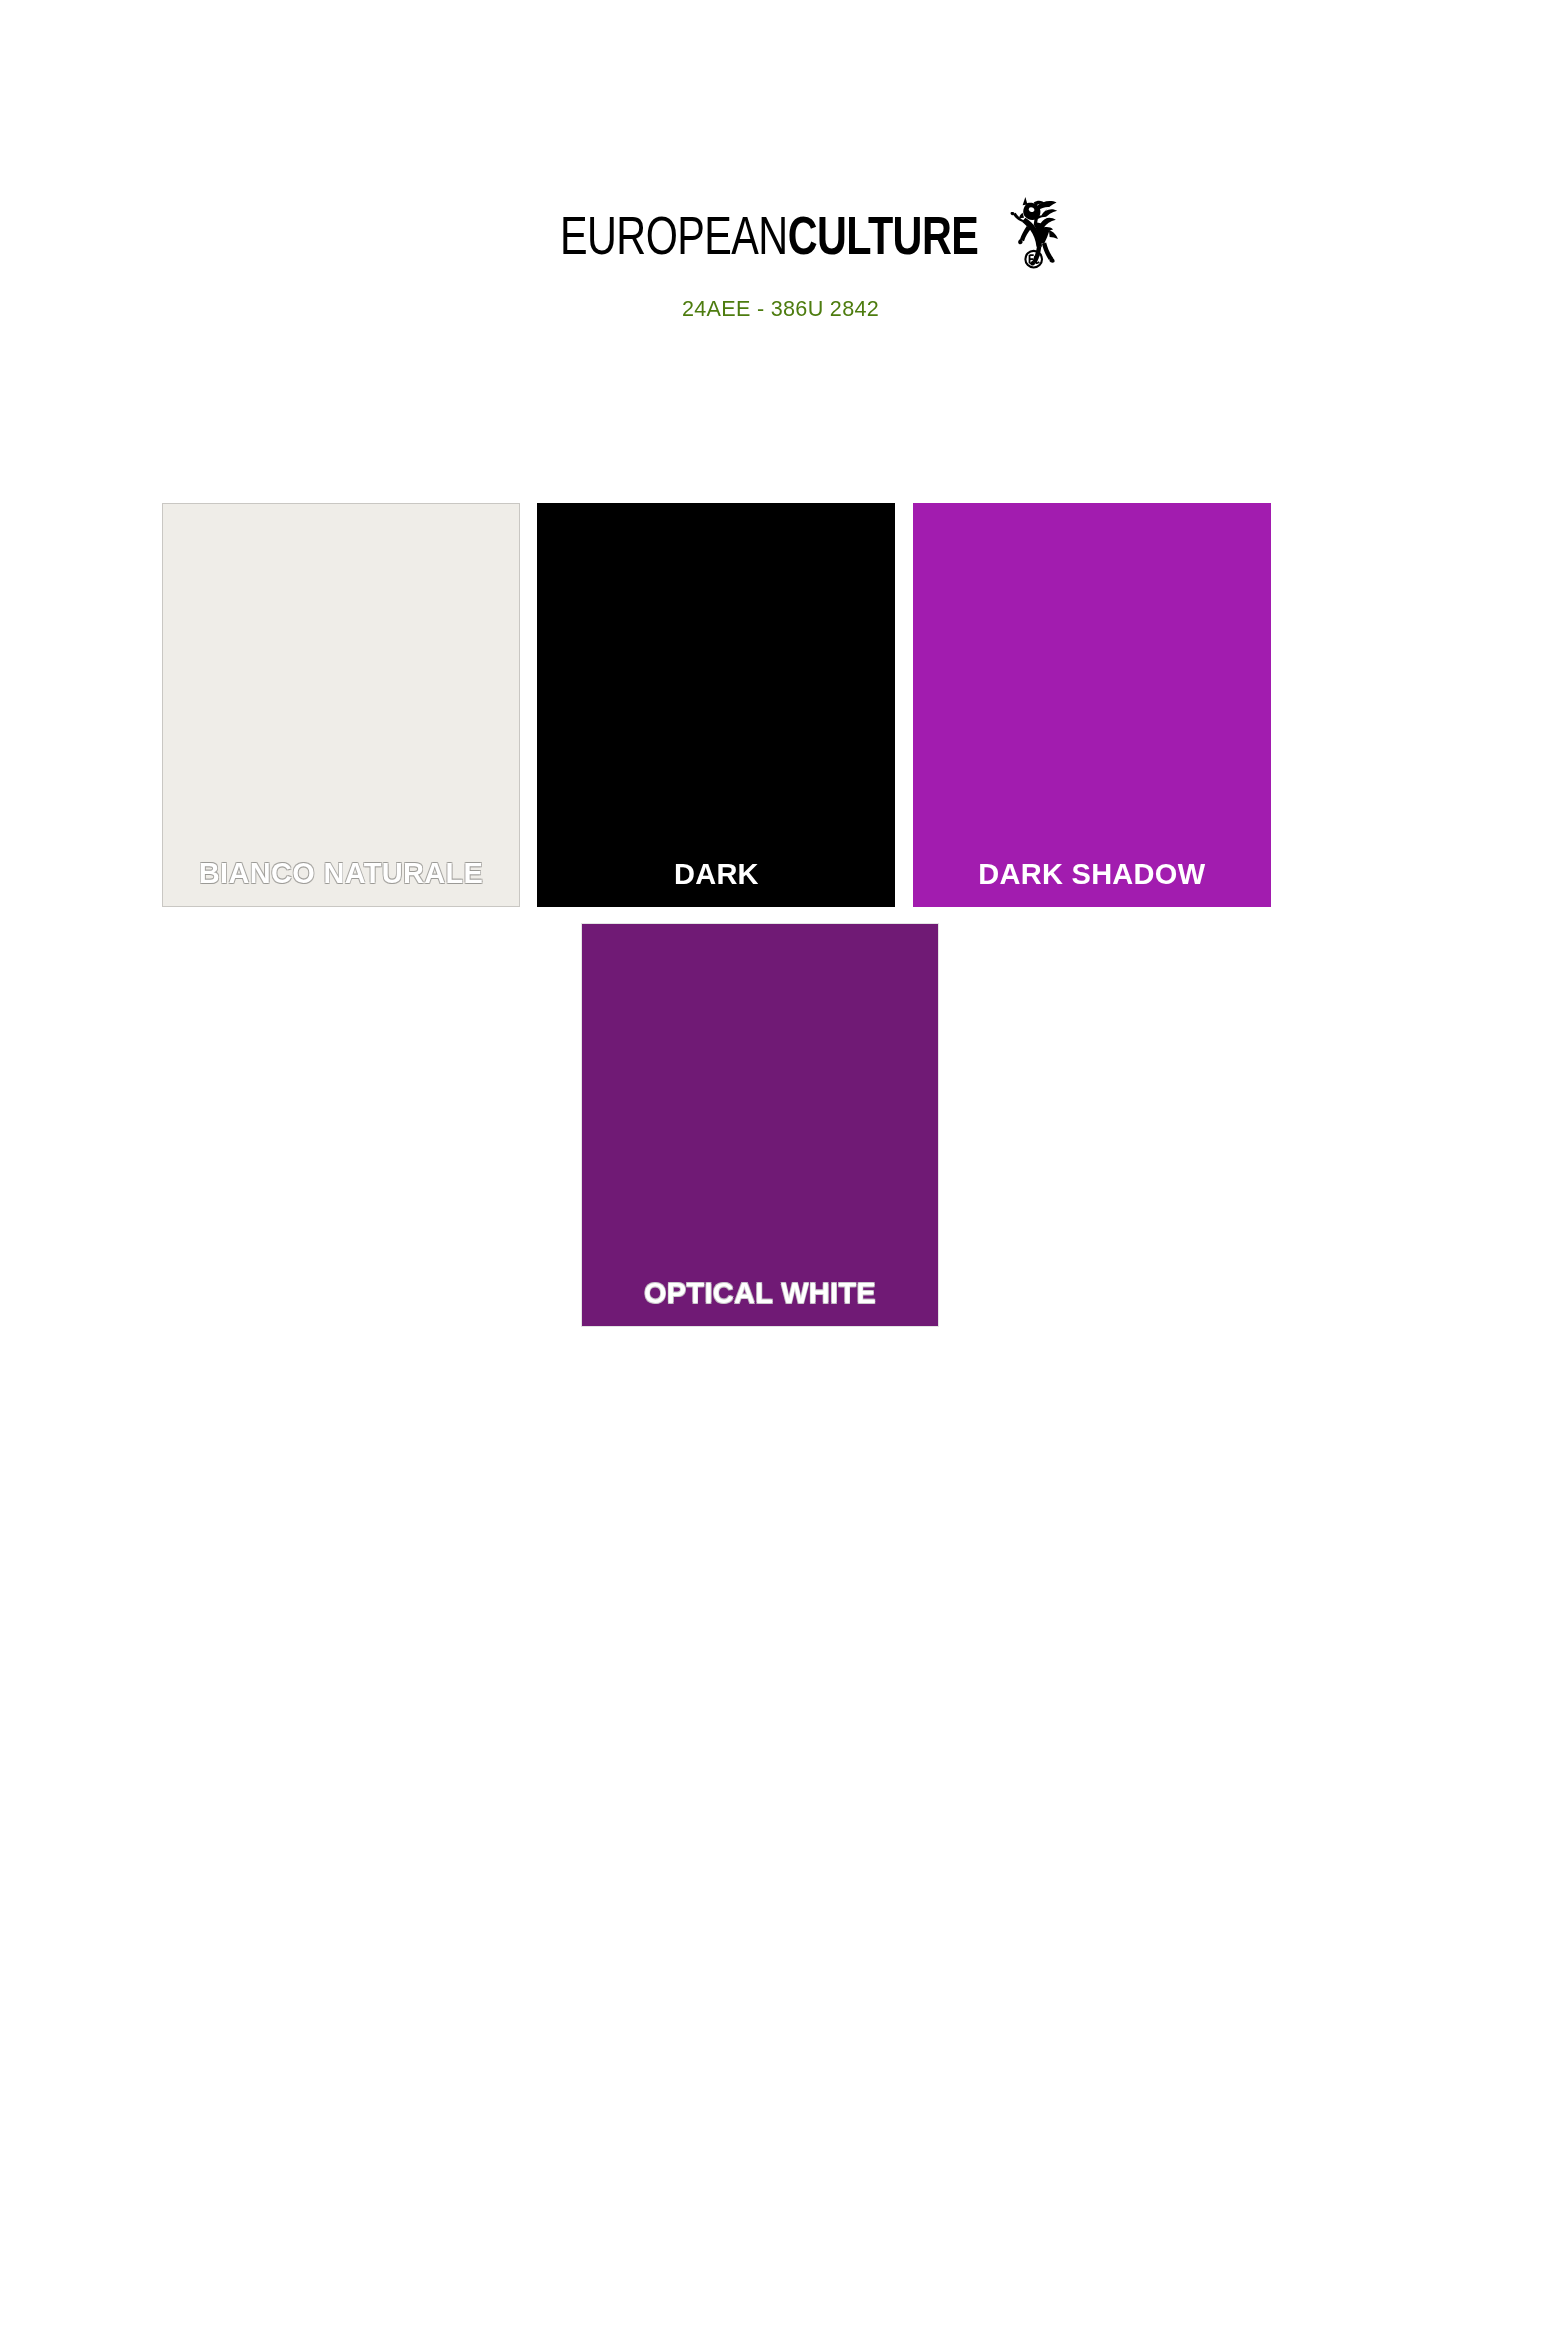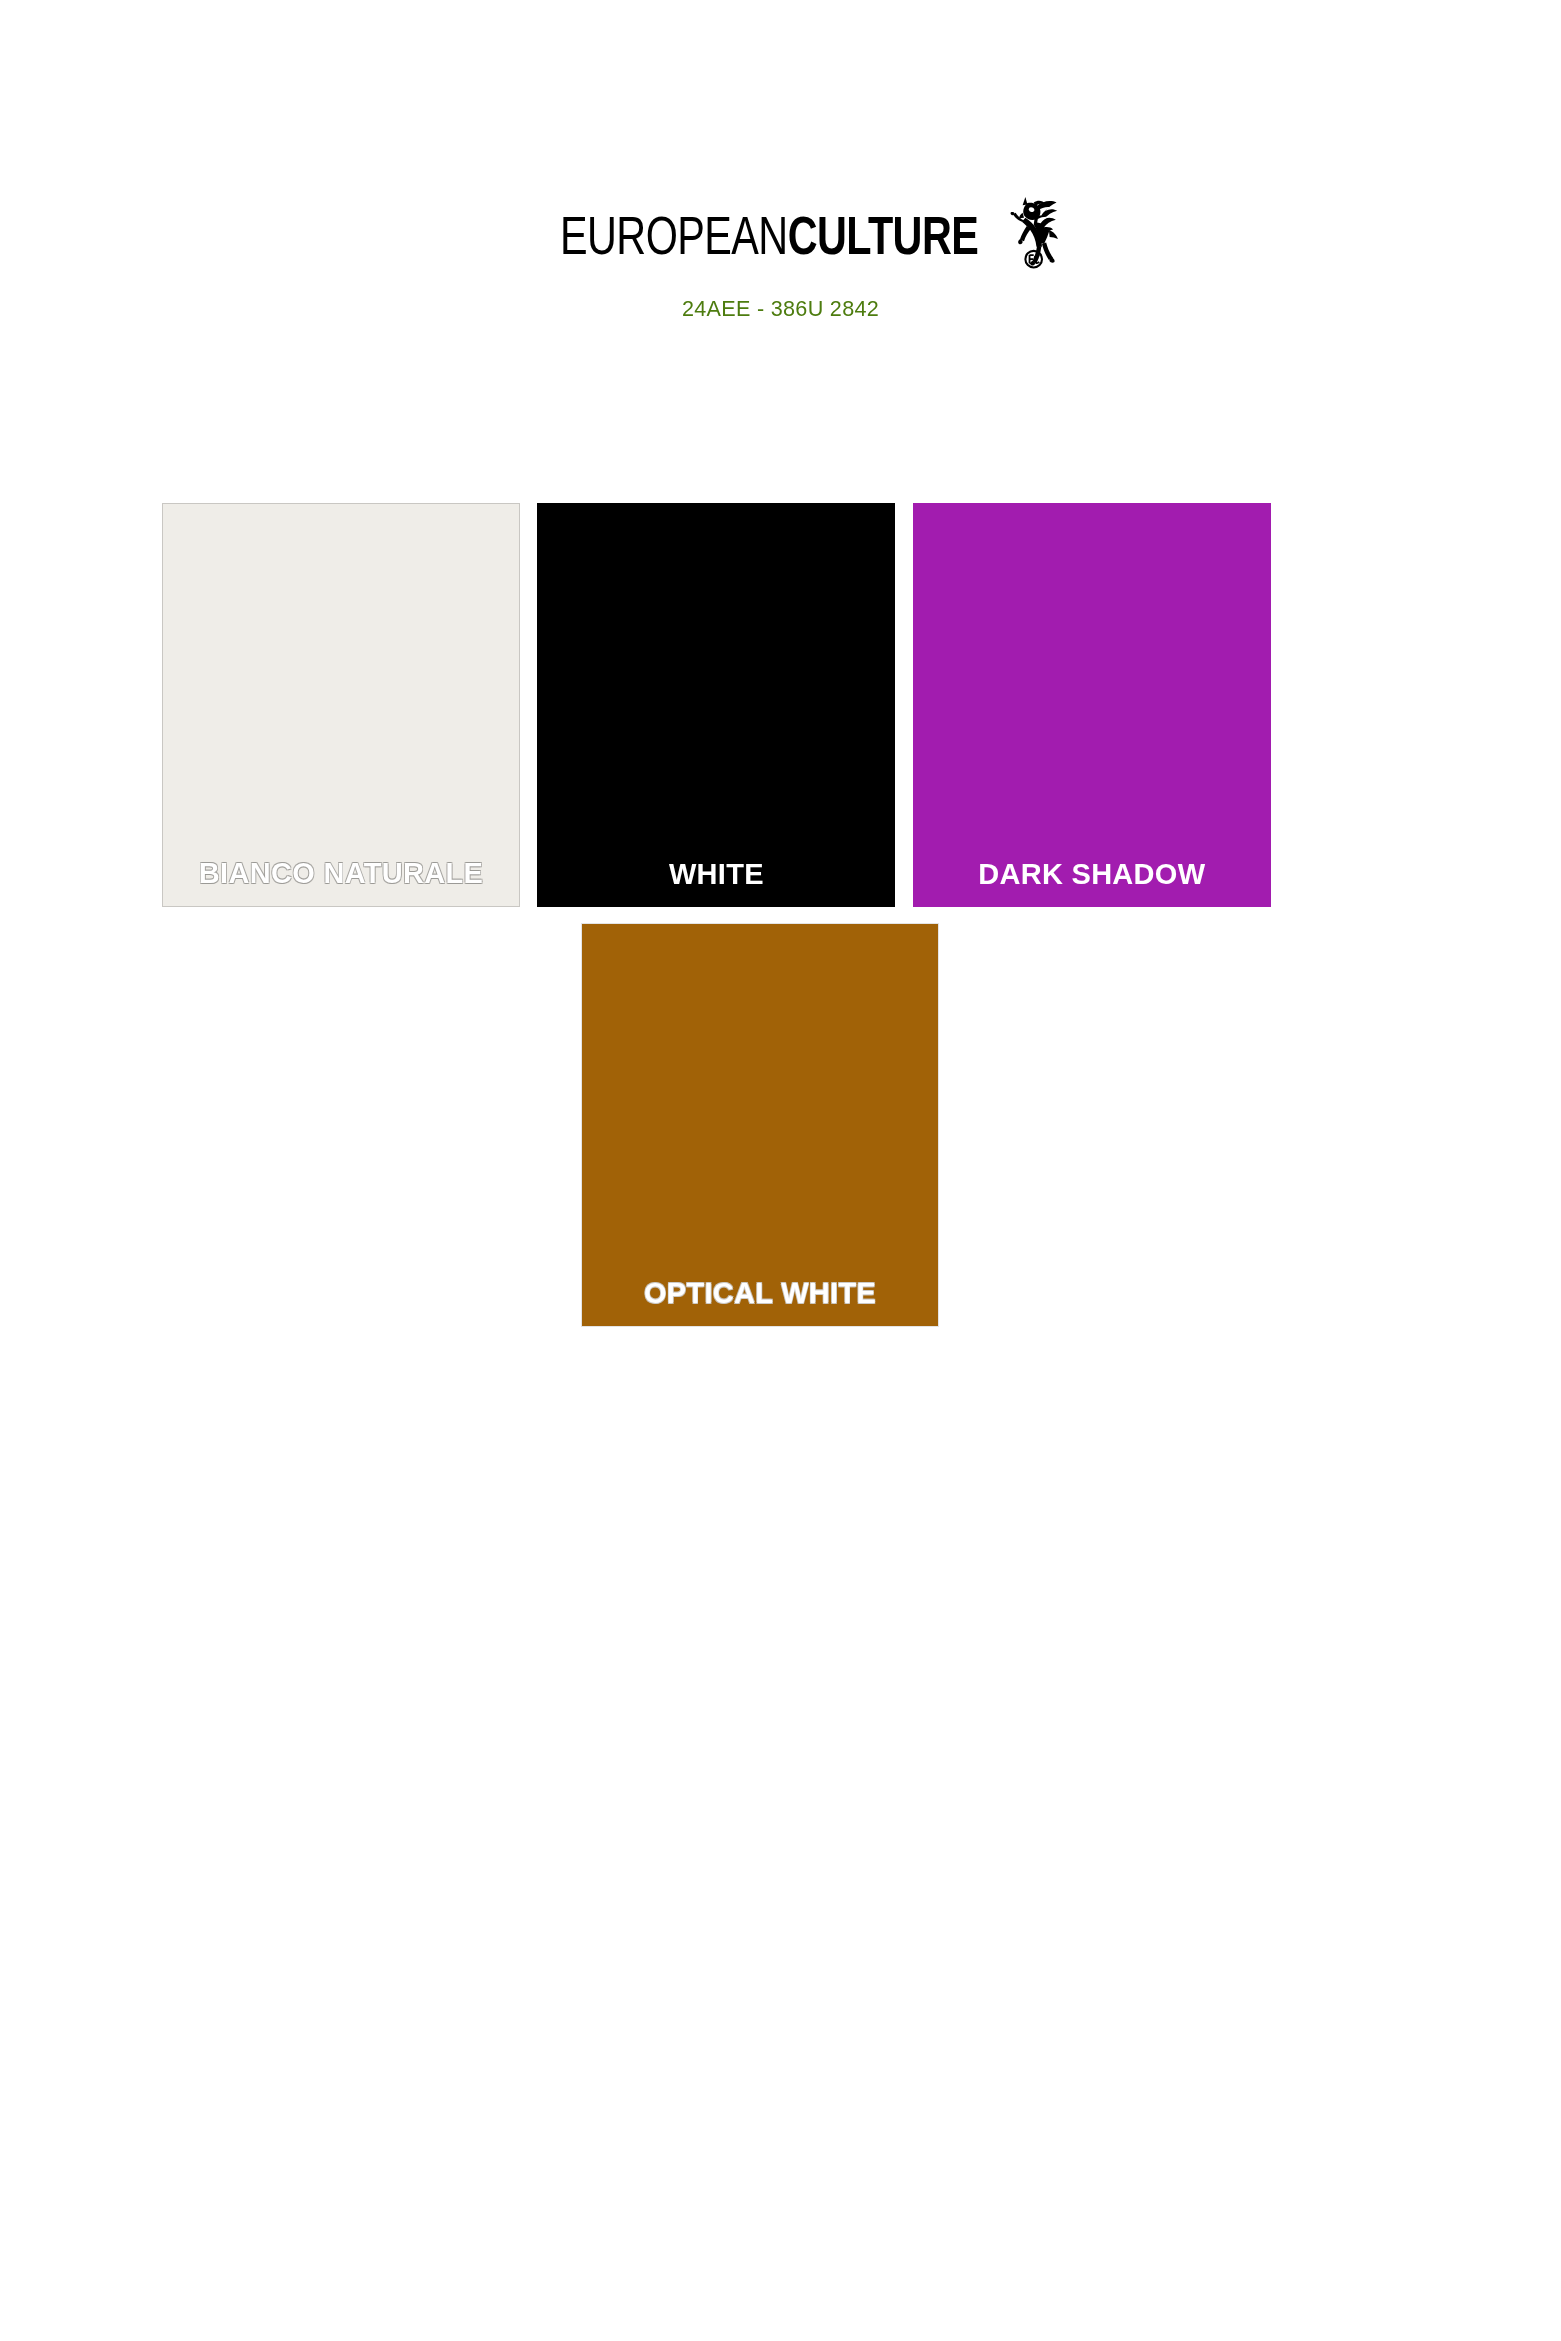--- a/index.html
+++ b/index.html
@@ -195,31 +195,31 @@
 
 <div class="swatch-grid">
 
   <div class="swatch-row">
 
     <div class="swatch is-light" style="background-color: rgb(239, 237, 232); border-color: rgb(201, 199, 195);">
       <div class="swatch-label">BIANCO NATURALE</div>
     </div>
 
     <div class="swatch is-dark" style="background-color: rgb(0, 0, 0); border-color: rgb(0, 0, 0);">
-      <div class="swatch-label">WHITE</div>
+      <div class="swatch-label">DARK</div>
     </div>
 
     <div class="swatch is-dark" style="background-color: #a21caf; border-color: rgb(75, 74, 79);">
       <div class="swatch-label">DARK SHADOW</div>
     </div>
 
   </div>
 
   <div class="swatch-row row-offset">
 
-    <div class="swatch is-light is-faint" style="background-color: #a16207; border-color: rgb(228, 228, 228);">
+    <div class="swatch is-light is-faint" style="background-color: #701a75; border-color: rgb(228, 228, 228);">
       <div class="swatch-label">OPTICAL WHITE</div>
     </div>
 
   </div>
 
 </div>
 
 
 </body></html>

